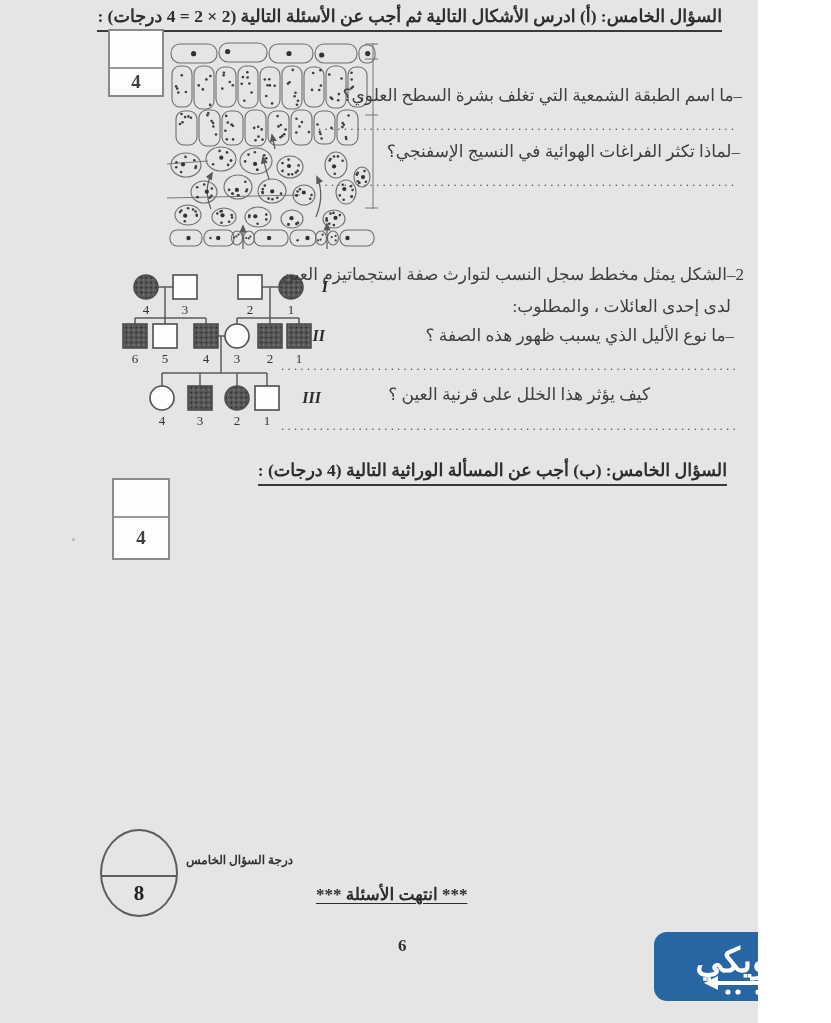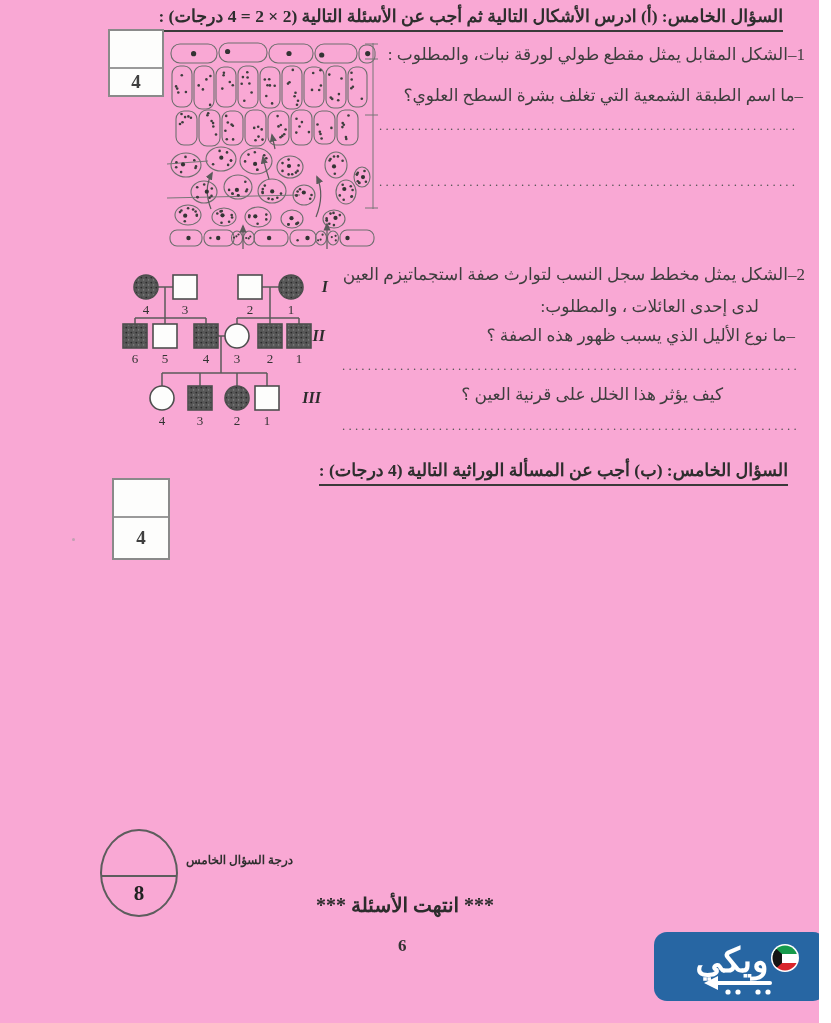--- a/index.html
+++ b/index.html
@@ -2,22 +2,22 @@
 <html lang="ar"><head>
 <meta charset="utf-8">
 <style>
   html,body{margin:0;padding:0;}
   body{
     width:831px;height:1023px;
     background:#ffffff;
     font-family:"Liberation Serif","DejaVu Serif",serif;
   }
   .page{
-    position:relative;width:819px;height:1023px;
-    background:#f9a8d4;color:#3e3e3e;overflow:hidden;
+    position:relative;width:758px;height:1023px;
+    background:#e5e5e5;color:#3e3e3e;overflow:hidden;
   }
   .abs{position:absolute;}
   .rtl{direction:rtl;}
   .ar{
     font-family:"Liberation Serif","DejaVu Serif",serif;
     font-size:17px;color:#3e3e3e;white-space:nowrap;
   }
   .heading{
     font-weight:bold;color:#2e2e2e;font-size:17.5px;
     border-bottom:2px solid #3a3a3a;padding-bottom:4px;
@@ -41,22 +41,22 @@
   }
   .circle-line{
     position:absolute;left:0;right:0;height:2px;background:#5d5d5d;
   }
   .circle-num{
     position:absolute;left:0;right:0;text-align:center;
     font-size:21px;font-weight:bold;color:#222;
   }
   .bold-ar{font-weight:bold;color:#2f2f2f;}
   .endnote{
-    font-weight:bold;color:#2c2c2c;font-size:20px;
-    text-underline-offset:3px;margin-top:9px;
+    font-weight:bold;color:#2c2c2c;font-size:17px;
+    text-decoration:underline;text-underline-offset:3px;
   }
   .pagenum{font-size:17px;font-weight:bold;color:#333;}
   .stray{background:#9b9b9b;border-radius:50%;opacity:.6;}
   svg text{font-family:"Liberation Serif","DejaVu Serif",serif;}
 </style>
 </head>
 <body>
 
 <div class="page">
 
@@ -397,23 +397,23 @@
         <circle cx="82.7" cy="201.4" r="1.1" fill="#3d3d3d"></circle>
         <circle cx="152.1" cy="203.3" r="1.1" fill="#3d3d3d"></circle>
         <circle cx="154.6" cy="202.6" r="1.1" fill="#3d3d3d"></circle>
         <circle cx="156.6" cy="197.7" r="1.1" fill="#3d3d3d"></circle>
         <circle cx="169.8" cy="203.4" r="1.1" fill="#3d3d3d"></circle>
         <circle cx="169.6" cy="198.8" r="1.1" fill="#3d3d3d"></circle>
         <circle cx="165.8" cy="200.1" r="1.1" fill="#3d3d3d"></circle>
       </g>
   </svg>
 
-  <div class="abs rtl ar" style="top:44px;right:14px;">1–الشكل المقابل يمثل مقطع طولي لورقة نبات، والمطلوب :</div>
   <div class="abs rtl ar" style="top:85px;right:16px;">–ما اسم الطبقة الشمعية التي تغلف بشرة السطح العلوي؟</div>
   <div class="abs dotline" style="top:118px;right:20px;width:420px;">................................................................................................</div>
+  <div class="abs rtl ar" style="top:141px;right:18px;">–لماذا تكثر الفراغات الهوائية في النسيج الإسفنجي؟</div>
   <div class="abs dotline" style="top:174px;right:20px;width:420px;">................................................................................................</div>
 
   <svg class="abs" style="left:110px;top:266px;" width="238" height="162" viewBox="0 0 238 162" id="pedigree-svg">
       <defs>
         <pattern id="spk" width="5" height="5" patternUnits="userSpaceOnUse">
           <rect width="5" height="5" fill="#575757"></rect>
           <circle cx="1.3" cy="1.6" r="0.9" fill="#2a2a2a"></circle>
           <circle cx="3.6" cy="3.9" r="0.8" fill="#7d7d7d"></circle>
         </pattern>
       </defs>
@@ -463,24 +463,24 @@
       <rect x="78" y="120" width="24" height="24" fill="url(#spk)" stroke="#4e4e4e" stroke-width="1.6"></rect>
       <text x="90" y="159" text-anchor="middle" font-size="13" fill="#333">3</text>
       <circle cx="127" cy="132" r="12" fill="url(#spk)" stroke="#4e4e4e" stroke-width="1.6"></circle>
       <text x="127" y="159" text-anchor="middle" font-size="13" fill="#333">2</text>
       <rect x="145" y="120" width="24" height="24" fill="#fdfdfc" stroke="#4e4e4e" stroke-width="1.6"></rect>
       <text x="157" y="159" text-anchor="middle" font-size="13" fill="#333">1</text>
       <text x="211" y="137" text-anchor="end" font-size="16" font-style="italic" font-weight="bold" fill="#2b2b2b">III</text>
     </svg>
 
   <div class="abs rtl ar" style="top:264px;right:14px;">2–الشكل يمثل مخطط سجل النسب لتوارث صفة استجماتيزم العين</div>
-  <div class="abs rtl ar" style="top:296px;right:60px;">لدى إحدى العائلات ، والمطلوب:</div>
+  <div class="abs rtl ar" style="top:296px;right:27px;">لدى إحدى العائلات ، والمطلوب:</div>
   <div class="abs rtl ar" style="top:325px;right:24px;">–ما نوع الأليل الذي يسبب ظهور هذه الصفة ؟</div>
   <div class="abs dotline" style="top:358px;right:22px;width:455px;">................................................................................................</div>
-  <div class="abs rtl ar" style="top:384px;right:96px;">كيف يؤثر هذا الخلل على قرنية العين ؟</div>
+  <div class="abs rtl ar" style="top:384px;right:108px;">كيف يؤثر هذا الخلل على قرنية العين ؟</div>
   <div class="abs dotline" style="top:418px;right:22px;width:455px;">................................................................................................</div>
 
   <div class="abs rtl" style="top:460px;right:31px;">
     <span class="ar heading">السؤال الخامس: (ب) أجب عن المسألة الوراثية التالية (4 درجات) :</span>
   </div>
 
   <div class="abs scorebox" style="left:112px;top:478px;width:54px;height:78px;">
     <div class="sb-top" style="height:36px;"></div>
     <div class="sb-bot" style="flex:1;">4</div>
   </div>

